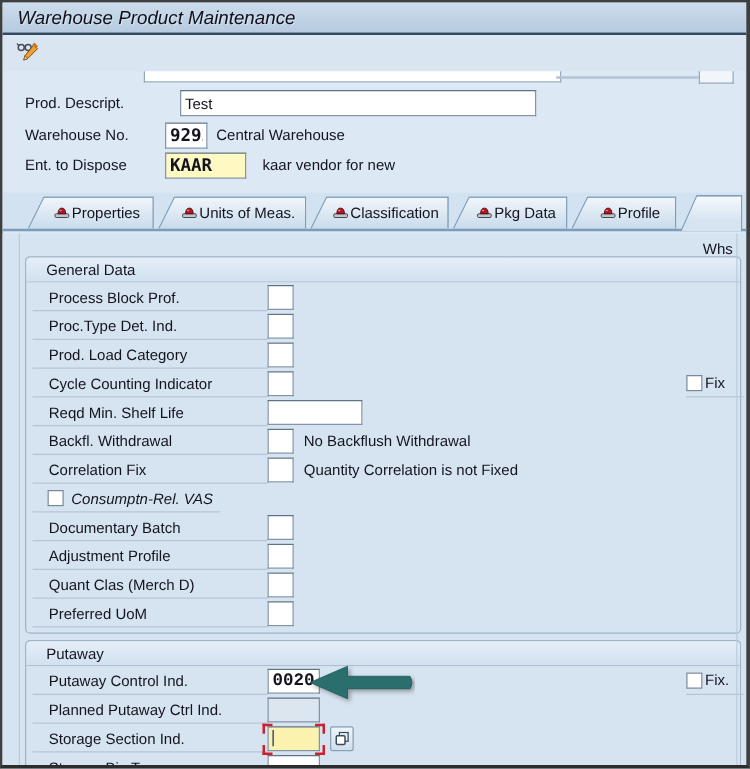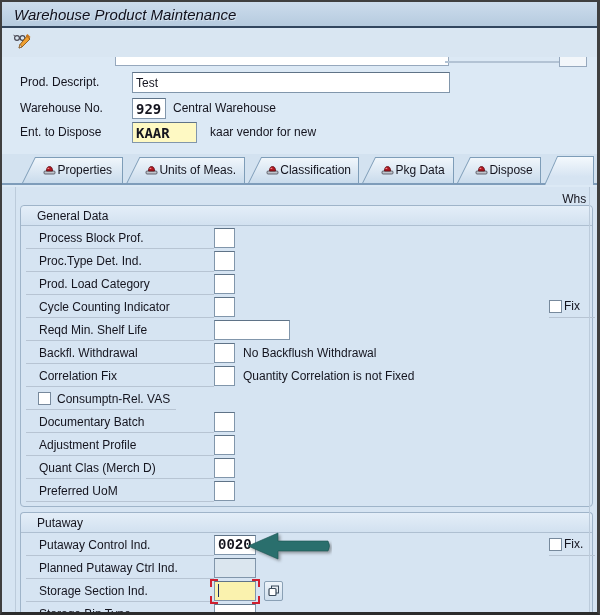--- a/index.html
+++ b/index.html
@@ -84,21 +84,21 @@
   .fbox { position:absolute; left:193px; top:0; width:21px; height:20px; }
   .fbox.med { width:76px; }
   .fbox.val { width:42px;font-family:Liberation Mono, monospace; }
   .fbox.readonly { background:#dbe6ef; }
   .frow .suffix { position:absolute; left:222px; top:3px; }
   .cb { width:13px; height:13px; background:#fff; border:1px solid #7b8fa0;
     border-color:#77899c; display:inline-block; }
   .right-fix { position:absolute; left:528px; top:2px; width:46px; height:19px;
     border-bottom:1px solid #b7c4d3; display:flex; align-items:flex-start; gap:2px; }
   .right-fix .cb { margin-top:1px; }
-  .cbrow-label { position:absolute; left:36px; top:3px; }
+  .cbrow-label { position:absolute; left:36px; top:3px;font-style:italic; }
   .cbrow-box { position:absolute; left:17px; top:3px; }
   .cbrow-under { position:absolute; left:5px; top:20px; width:150px; height:1px; background:#b7c4d3; }
   
   .focus-wrap { position:absolute; left:189px; top:-2px; width:50px; height:25px; }
   .focus-wrap .ybox { position:absolute; left:4px; top:2px; width:42px; height:20px;
     background:#faf2ae; border:1px solid #8196ab; border-top-color:#5f7387; }
   .cursorbar { position:absolute; left:3px; top:3px; width:1px; height:13px; background:#1c2f66; }
   .corner { position:absolute; width:8px; height:8px; }
   .corner.tl { left:0; top:0; border-left:2px solid #cf2030; border-top:2px solid #cf2030; }
   .corner.tr { right:0; top:0; border-right:2px solid #cf2030; border-top:2px solid #cf2030; }
@@ -135,21 +135,21 @@
     </div>
   </div>
 
   <div class="header-form">
     <div class="artifact-a"></div>
     <div class="artifact-line"></div>
     <div class="artifact-b"></div>
 
     <div class="hrow" style="top:15px;">
       <span class="hlabel">Prod. Descript.</span>
-      <input class="field" style="position: absolute; left: 130px; top: 0px; width: 318px;" value="Test">
+      <input class="field" style="position: absolute; left: 142px; top: 0px; width: 285px;" value="Test">
     </div>
 
     <div class="hrow" style="top:41px;">
       <span class="hlabel">Warehouse No.</span>
       <input class="field mono" style="position: absolute; left: 130px; top: 0px; width: 34px;" value="9292">
       <span class="suffix" style="left:171px;">Central Warehouse</span>
     </div>
 
     <div class="hrow" style="top:65px;">
       <span class="hlabel">Ent. to Dispose</span>
@@ -209,21 +209,21 @@
     </div>
     <div class="tab" style="width:88px;">
       <span class="shape"></span>
         <span class="shape-in"></span>
       <span class="tab-content">
           <span><svg width="13" height="12" viewBox="0 0 13 12">
               <rect x="1" y="8" width="11" height="3" rx="1" fill="#c0c6ce" stroke="#4a4a55" stroke-width="0.8"></rect>
               <path d="M3.5 8 Q3.5 3.5 6.5 3.5 Q9.5 3.5 9.5 8 Z" fill="#b01822" stroke="#5a0a10" stroke-width="0.8"></path>
               <ellipse cx="5.4" cy="5.4" rx="1" ry="0.6" fill="#e88"></ellipse>
             </svg></span>
-      <span>Dispose</span>
+      <span>Profile</span>
         </span>
     </div>
     <div class="tab active" style="width:52px;">
       <span class="shape"></span>
         <span class="shape-in"></span>
       <span class="tab-content" style="justify-content:flex-start; padding-left:18px;margin-top:28px;">
           <span>Whs</span>
         </span>
     </div>
   </div>

